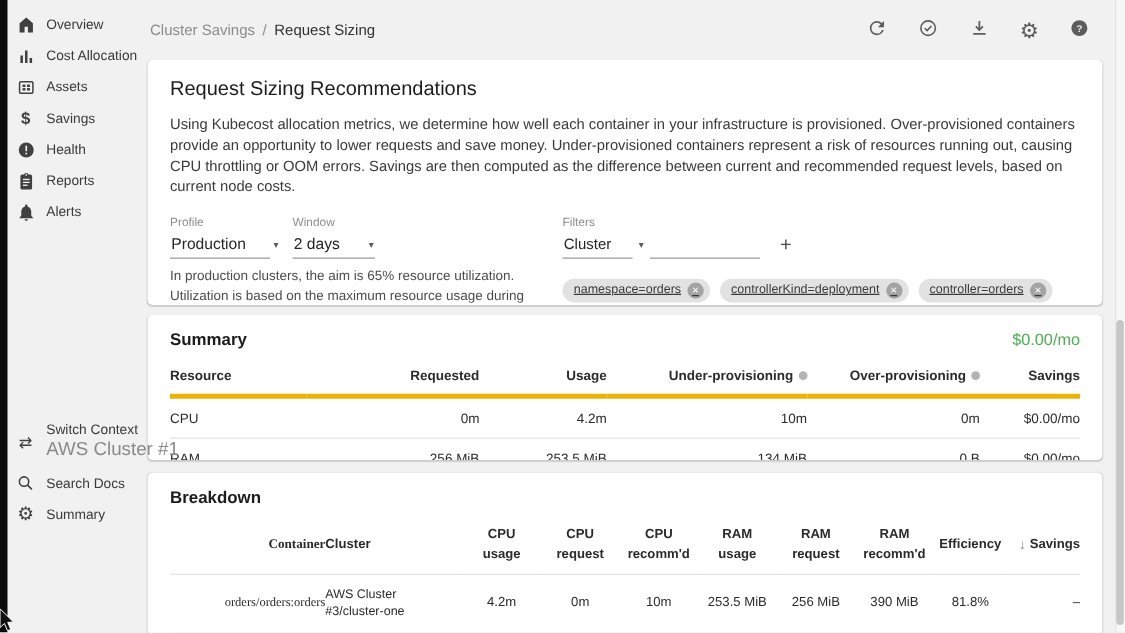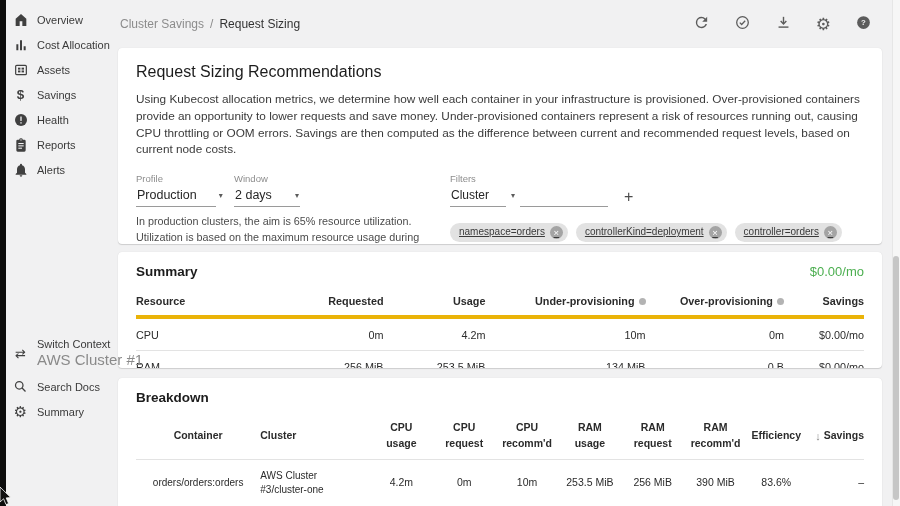--- a/index.html
+++ b/index.html
@@ -69,21 +69,21 @@
   .sum-table td { padding:9.5px 0; border-bottom:1px solid #e3e3e3; color:#2b2b2b; }
   .c-res { text-align:left; width:15%; } .c-req { text-align:right; width:19%; }
   .c-use { text-align:right; width:14%; } .c-under { text-align:right; width:22%; }
   .c-over { text-align:right; width:19%; } .c-sav { text-align:right; width:11%; }
   .info-dot { display:inline-block; width:7px; height:7px; border-radius:50%; background:#b3b3b3; margin-left:4px; }
   .bk-table { font-size:10.5px; }
   .bk-table th { font-weight:bold; color:#2b2b2b; padding:7px 0; border-bottom:1px solid #e3e3e3; vertical-align:middle; line-height:1.5; }
   .bk-table th span { display:block; }
   .bk-table th .inline, .bk-table td { display:table-cell; }
   .bk-table td { padding:9px 0; border-bottom:1px solid #e3e3e3; color:#2b2b2b; vertical-align:middle; line-height:1.4; }
-  .b-container { text-align:center; width:17%; } .b-cluster { text-align:left; width:15%; padding-right:22px !important; }
+  .b-container { text-align:right; width:17%;font-family:Liberation Serif, serif; } .b-cluster { text-align:left; width:15%; padding-right:22px !important; }
   .b-num { text-align:center; width:8.6%; } .b-eff { text-align:center; width:8%; }
   .b-sav { text-align:right; width:8%; }
   .b-sav .hrow { display:flex; justify-content:flex-end; align-items:center; gap:3px; }
   .sort-arrow { color:#8a8a8a; font-size:11px; }
   .cell-container { font-size:10px; }
 </style>
 </head>
 <body>
 
 <div class="left-strip"></div>
@@ -360,21 +360,21 @@
       <tbody>
         <tr>
           <td class="b-container cell-container">orders/orders:orders</td>
           <td class="b-cluster cell-container">AWS Cluster #3/cluster-one</td>
           <td class="b-num">4.2m</td>
           <td class="b-num">0m</td>
           <td class="b-num">10m</td>
           <td class="b-num">253.5 MiB</td>
           <td class="b-num">256 MiB</td>
           <td class="b-num">390 MiB</td>
-          <td class="b-eff">83.6%</td>
+          <td class="b-eff">81.8%</td>
           <td class="b-sav">–</td>
         </tr>
       </tbody>
     </table>
   </section>
 </main>
 
 <div class="scrollbar-track">
   <div class="scrollbar-thumb"></div>
 </div>

